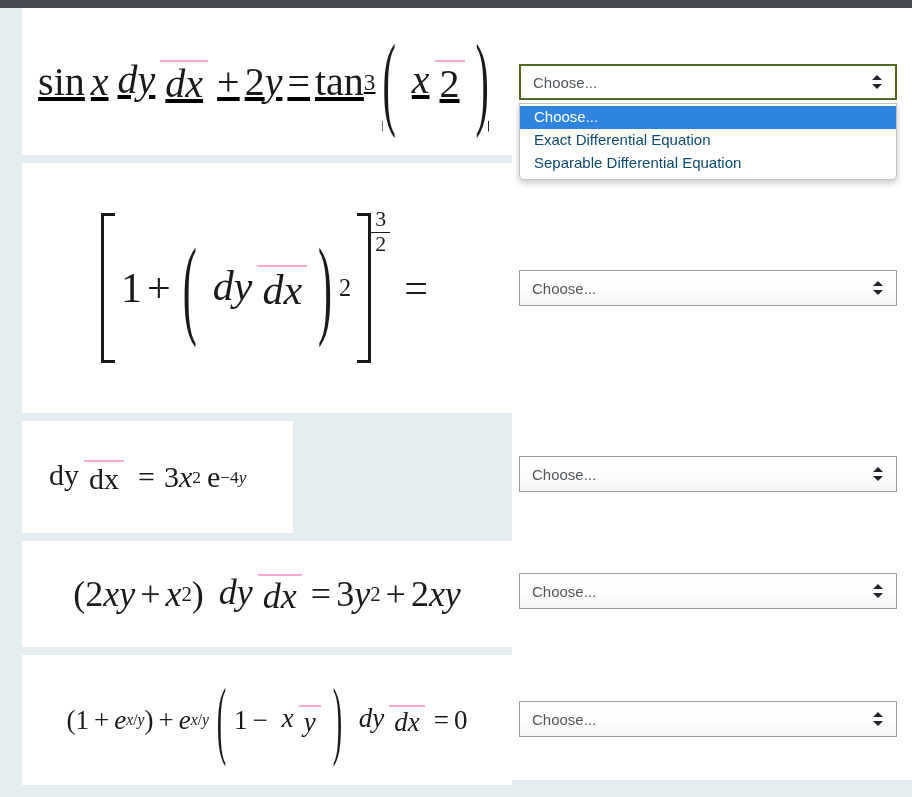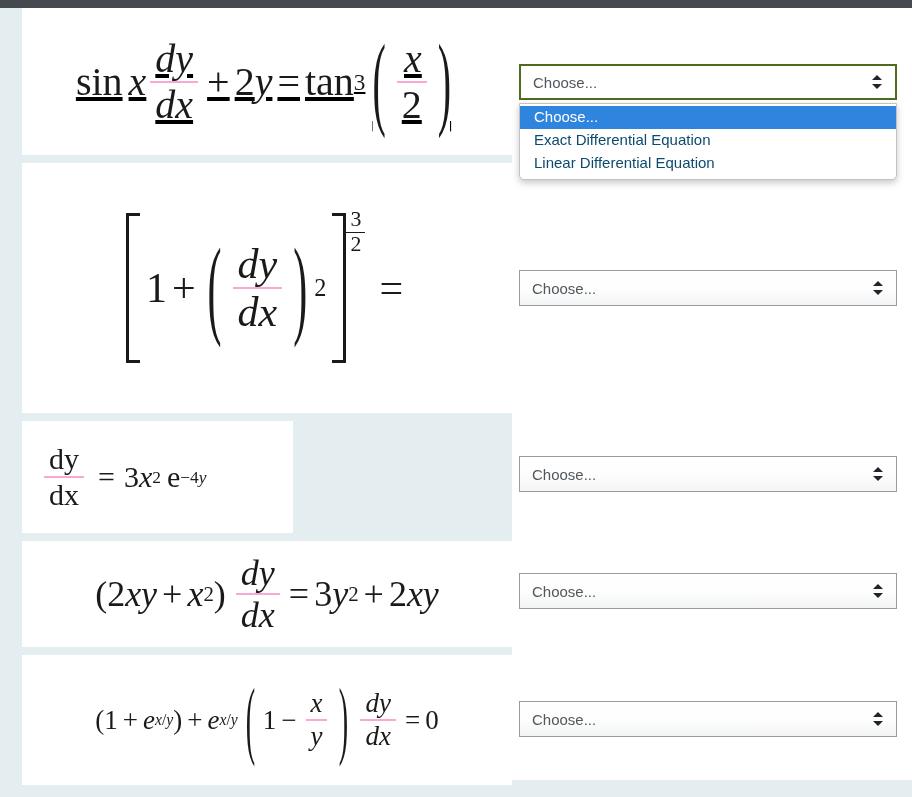--- a/index.html
+++ b/index.html
@@ -72,22 +72,22 @@
     white-space: nowrap;
     line-height: 1;
   }
   .it { font-style: italic; }
   .up { font-style: normal; }
   .op { margin: 0 5px; font-style: normal; }
 
   
   .frac {
     display: inline-flex;
-    flex-direction: column;
-    align-items: flex-end;
+    flex-direction: row;
+    align-items: flex-start;
     vertical-align: middle;
     margin: 0 4px;
   }
   .frac .num { padding: 0 5px 2px 5px; }
   .frac .den { padding: 2px 5px 0 5px; border-top: 2px solid #f9a8d4; }
 
   
   sup.sp { font-size: 0.58em; vertical-align: super; line-height: 0; }
 
   
@@ -362,14 +362,14 @@
 </div>
 
 <div class="sel" style="top:701px;">
   <span class="sel-label">Choose...</span>
   <span class="sel-arrow"></span>
 </div>
 
 <div class="dropdown">
   <div class="dd-item selected">Choose...</div>
   <div class="dd-item">Exact Differential Equation</div>
-  <div class="dd-item">Linear Differential Equation</div>
+  <div class="dd-item">Separable Differential Equation</div>
 </div>
 
 </body></html>

